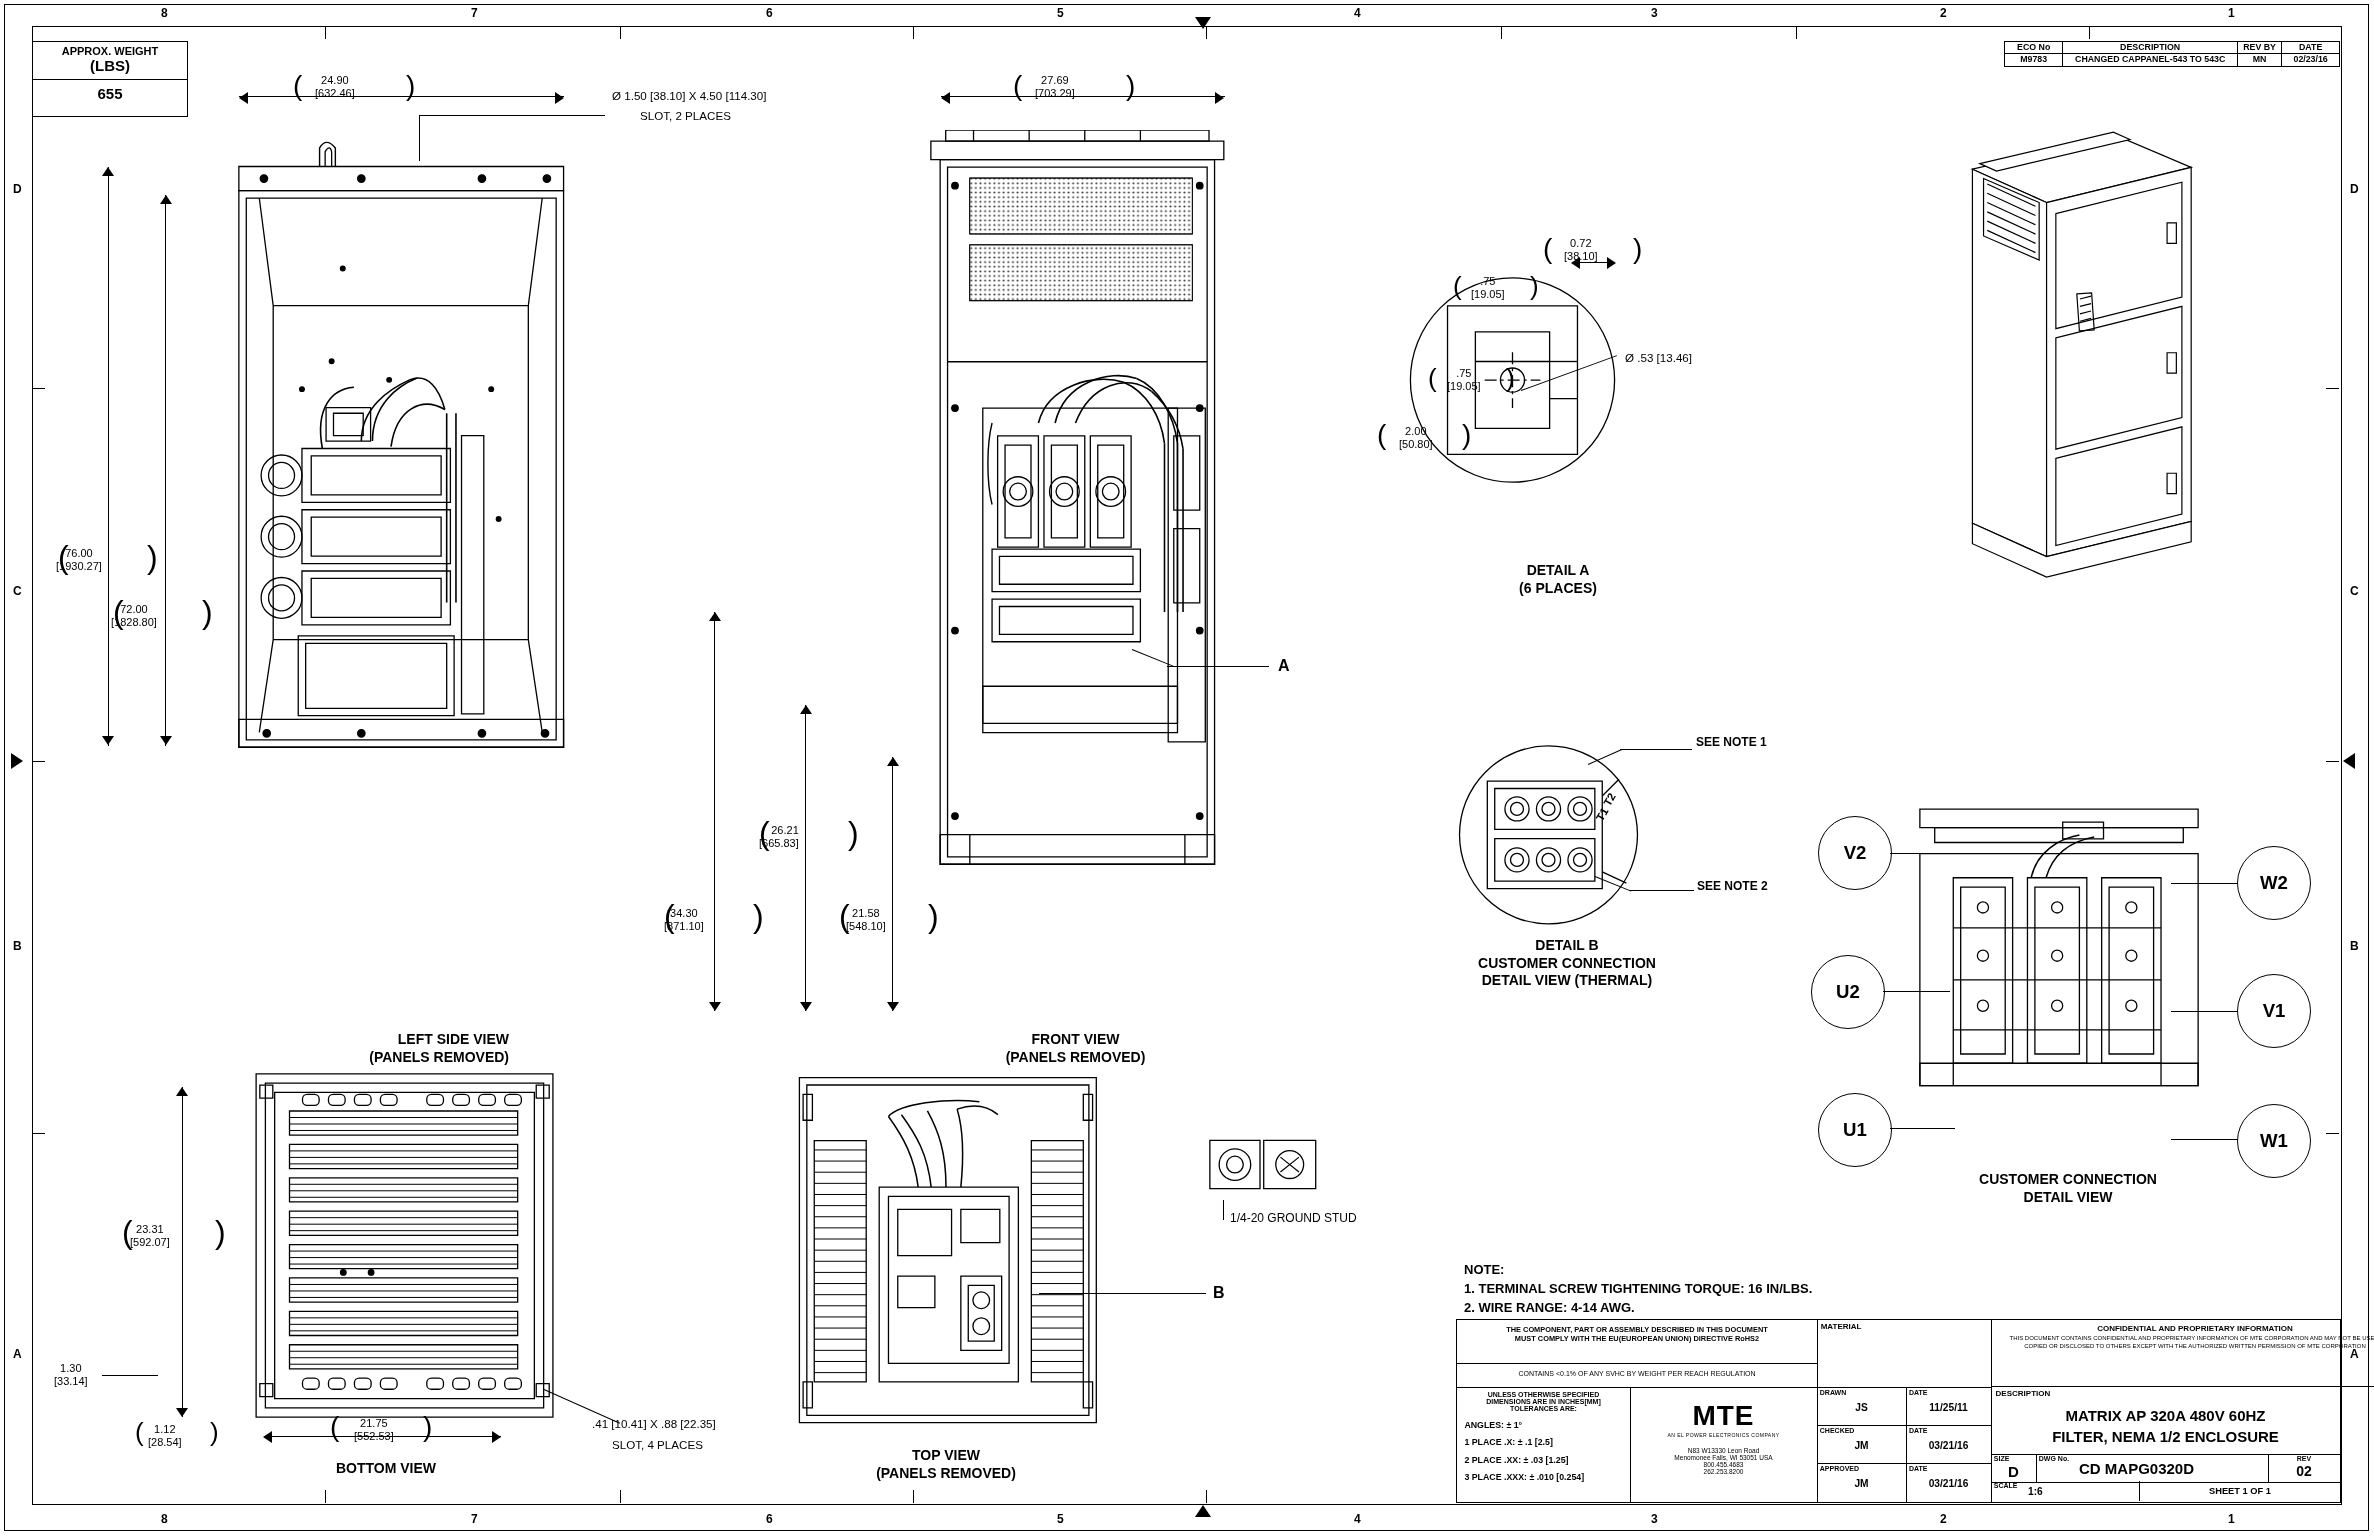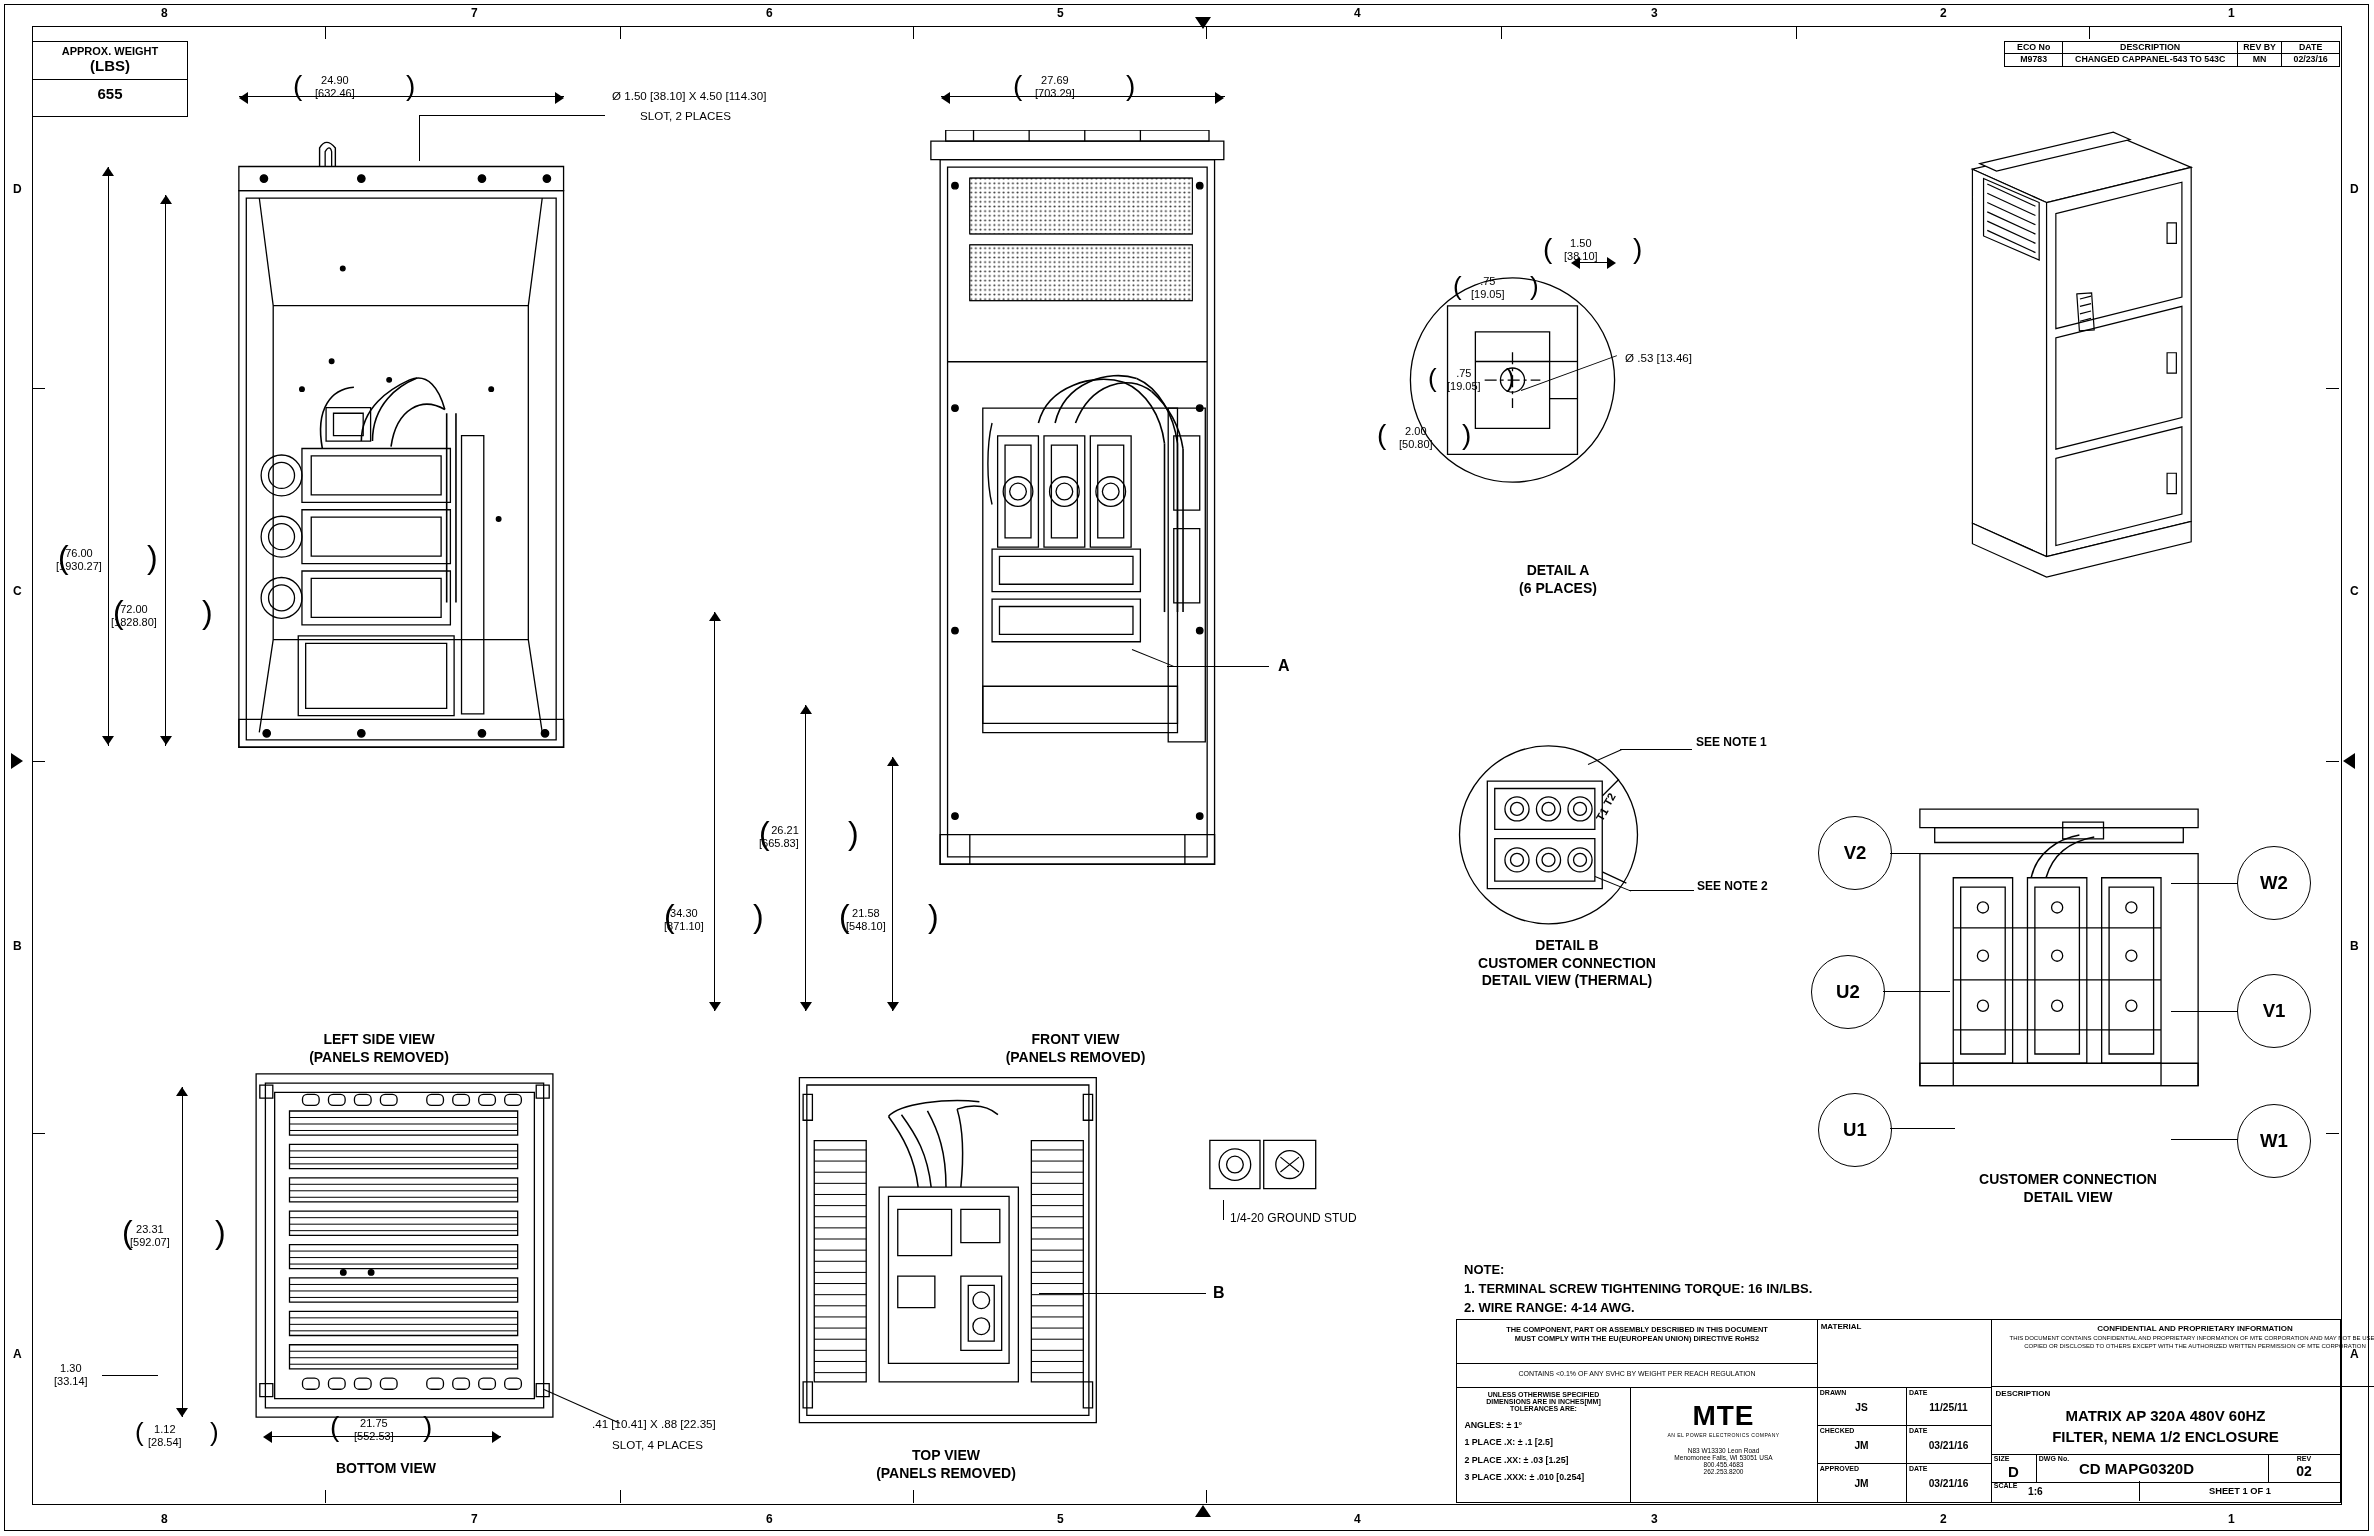--- a/index.html
+++ b/index.html
@@ -214,21 +214,21 @@
       <span>[1828.80]</span>
     </div>
     <div class="abs" style="left:113px;top:599px;font-size:32px;line-height:0.85;">(</div>
     <div class="abs" style="left:202px;top:599px;font-size:32px;line-height:0.85;">)</div>
 
     <div class="abs" style="left:419px;top:115px;width:186px;height:0.9px;background:#000;"></div>
     <div class="abs" style="left:419px;top:115px;width:0.9px;height:46px;background:#000;"></div>
     <div class="lbl" style="left:612px;top:89px;font-size:11.6px;">Ø 1.50 [38.10]  X 4.50 [114.30]</div>
     <div class="lbl" style="left:640px;top:109px;font-size:11.6px;">SLOT, 2 PLACES</div>
 
-    <div class="viewTitle" style="left:249px;top:1031px;width:260px;">
+    <div class="viewTitle" style="left:249px;top:1031px;width:260px;text-align:right;">
       <span>LEFT SIDE VIEW</span><br>
       <span>(PANELS REMOVED)</span>
     </div>
   </div>
 
   <div>
     <svg class="abs" style="left:890px;top:130px;" width="371" height="890" viewBox="0 0 400 960">
       <g fill="none" stroke="#000" stroke-width="1.3">
 
         <rect x="44" y="12" width="316" height="20"></rect>
@@ -367,21 +367,21 @@
         <circle cx="160" cy="180" r="13"></circle>
         <line x1="130" y1="180" x2="190" y2="180" stroke-dasharray="12 4 3 4"></line>
         <line x1="160" y1="150" x2="160" y2="210" stroke-dasharray="12 4 3 4"></line>
       </g>
     </svg>
 
     <div class="ln" style="left:1577px;top:262px;width:37px;"></div>
     <div class="arrowLeft" style="left:1571px;top:257px;"></div>
     <div class="arrowRight" style="left:1607px;top:257px;"></div>
     <div class="dim" style="left:1564px;top:237px;">
-      <span>1.50</span><br>
+      <span>0.72</span><br>
       <span>[38.10]</span>
     </div>
     <div class="abs" style="left:1543px;top:237px;font-size:28px;line-height:0.85;">(</div>
     <div class="abs" style="left:1633px;top:237px;font-size:28px;line-height:0.85;">)</div>
 
     <div class="dim" style="left:1471px;top:275px;">
       <span>.75</span><br>
       <span>[19.05]</span>
     </div>
     <div class="abs" style="left:1453px;top:275px;font-size:26px;line-height:0.85;">(</div>

